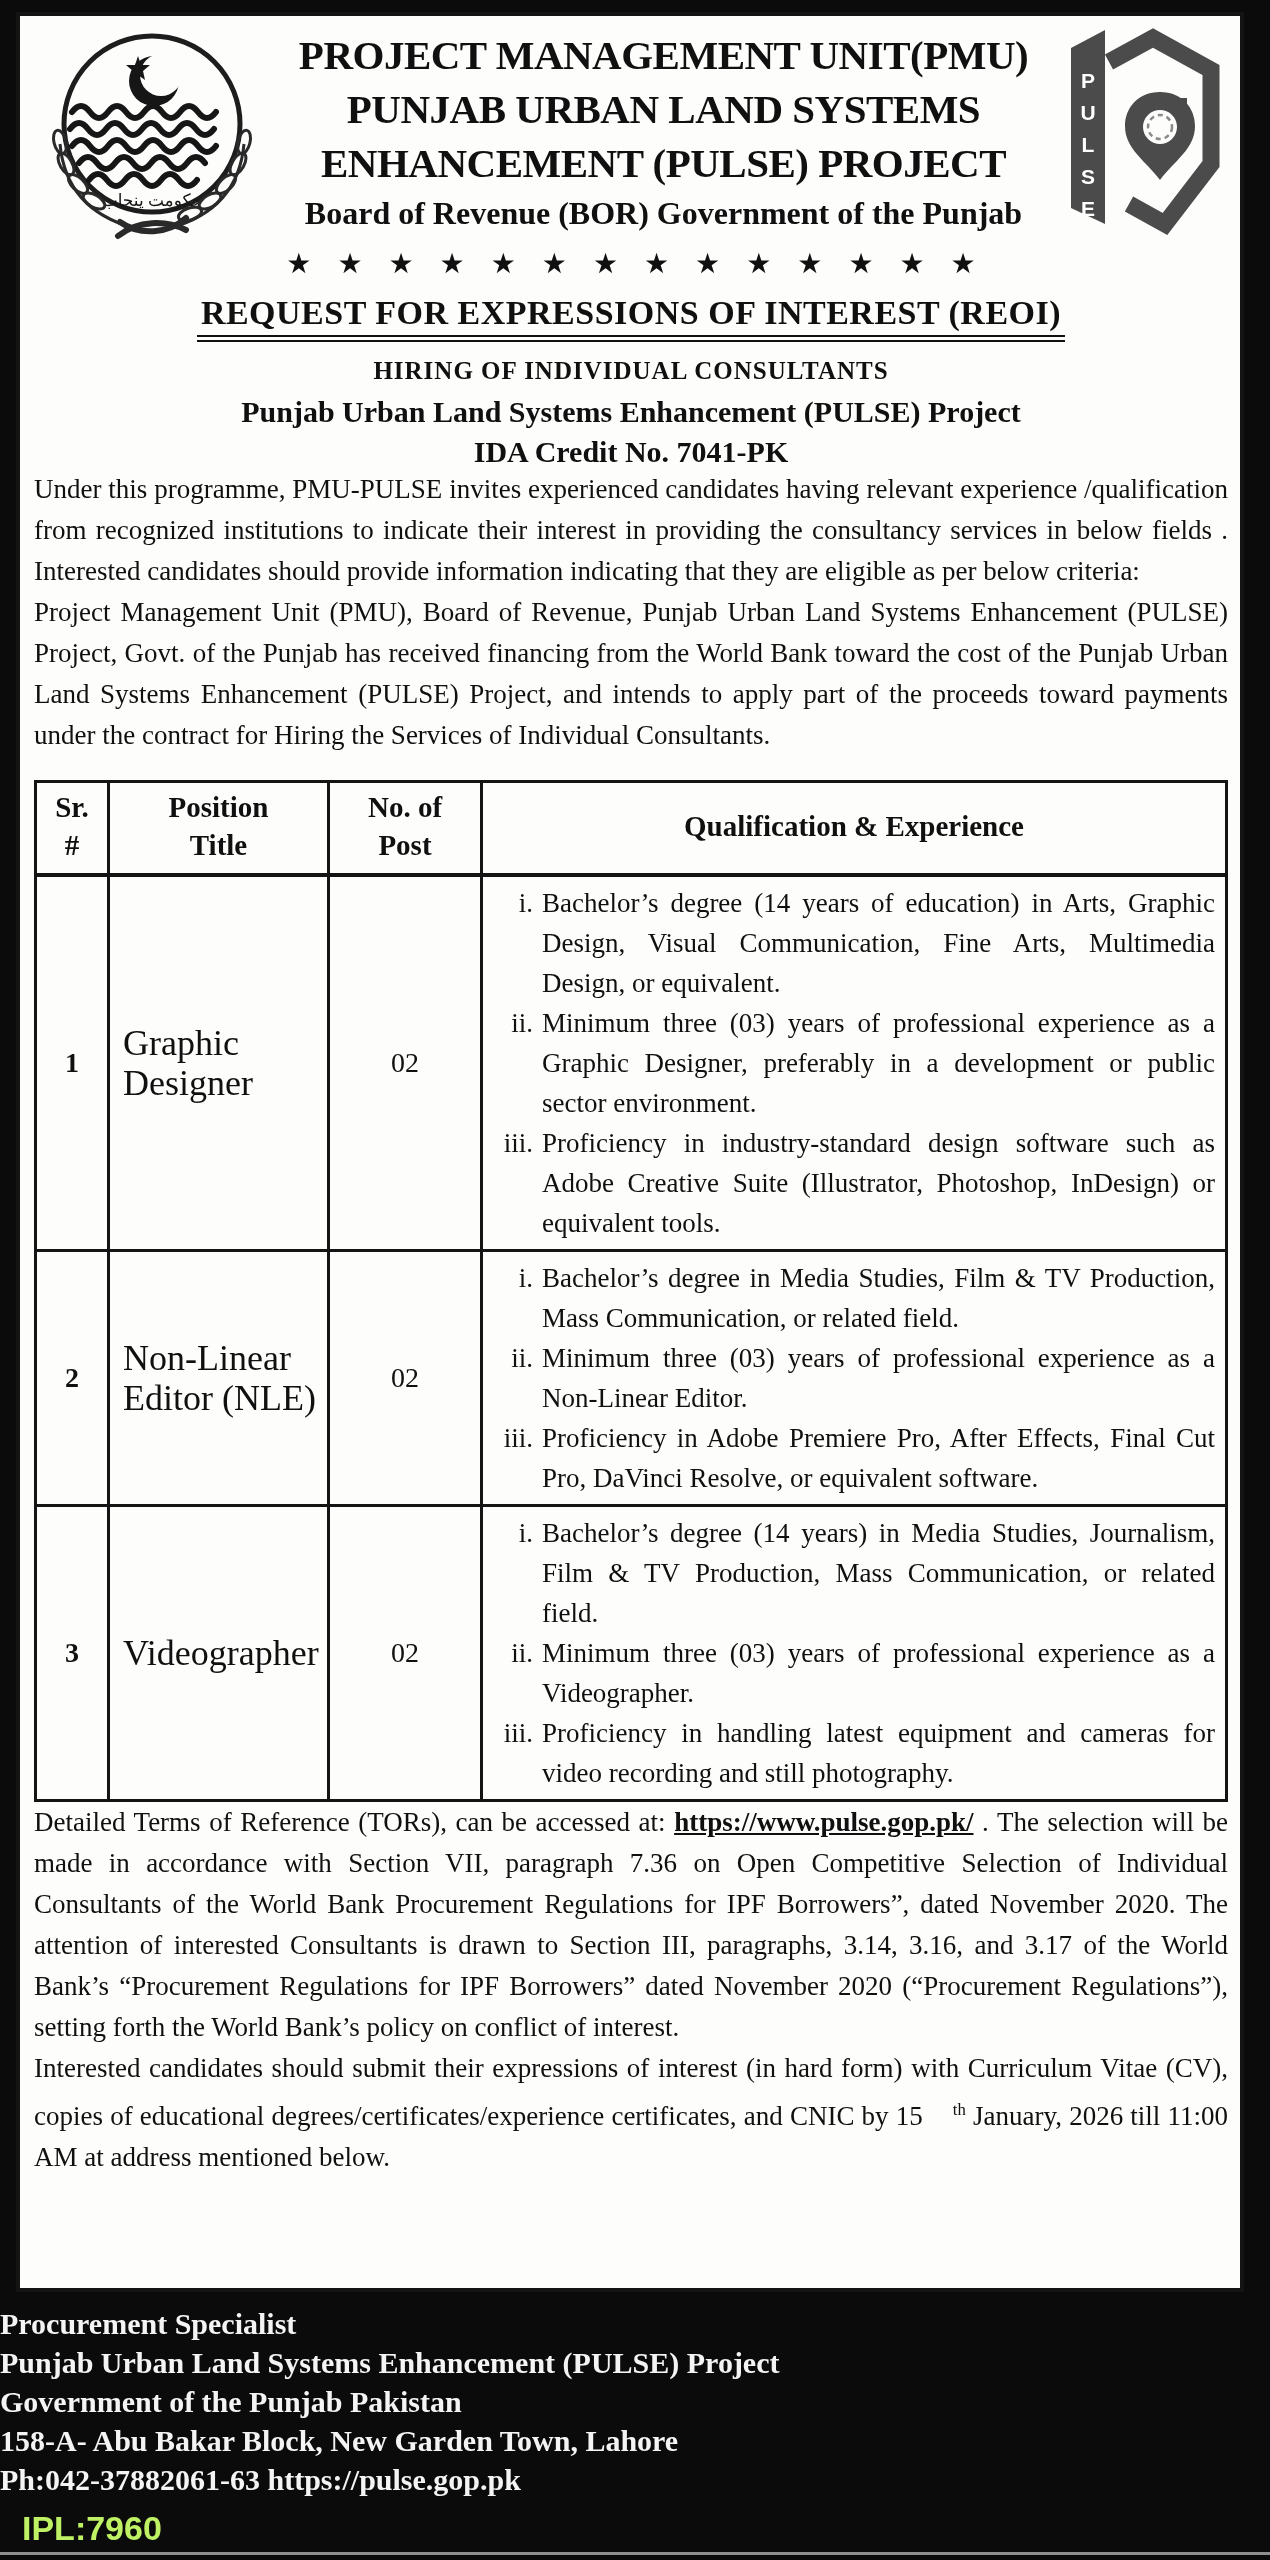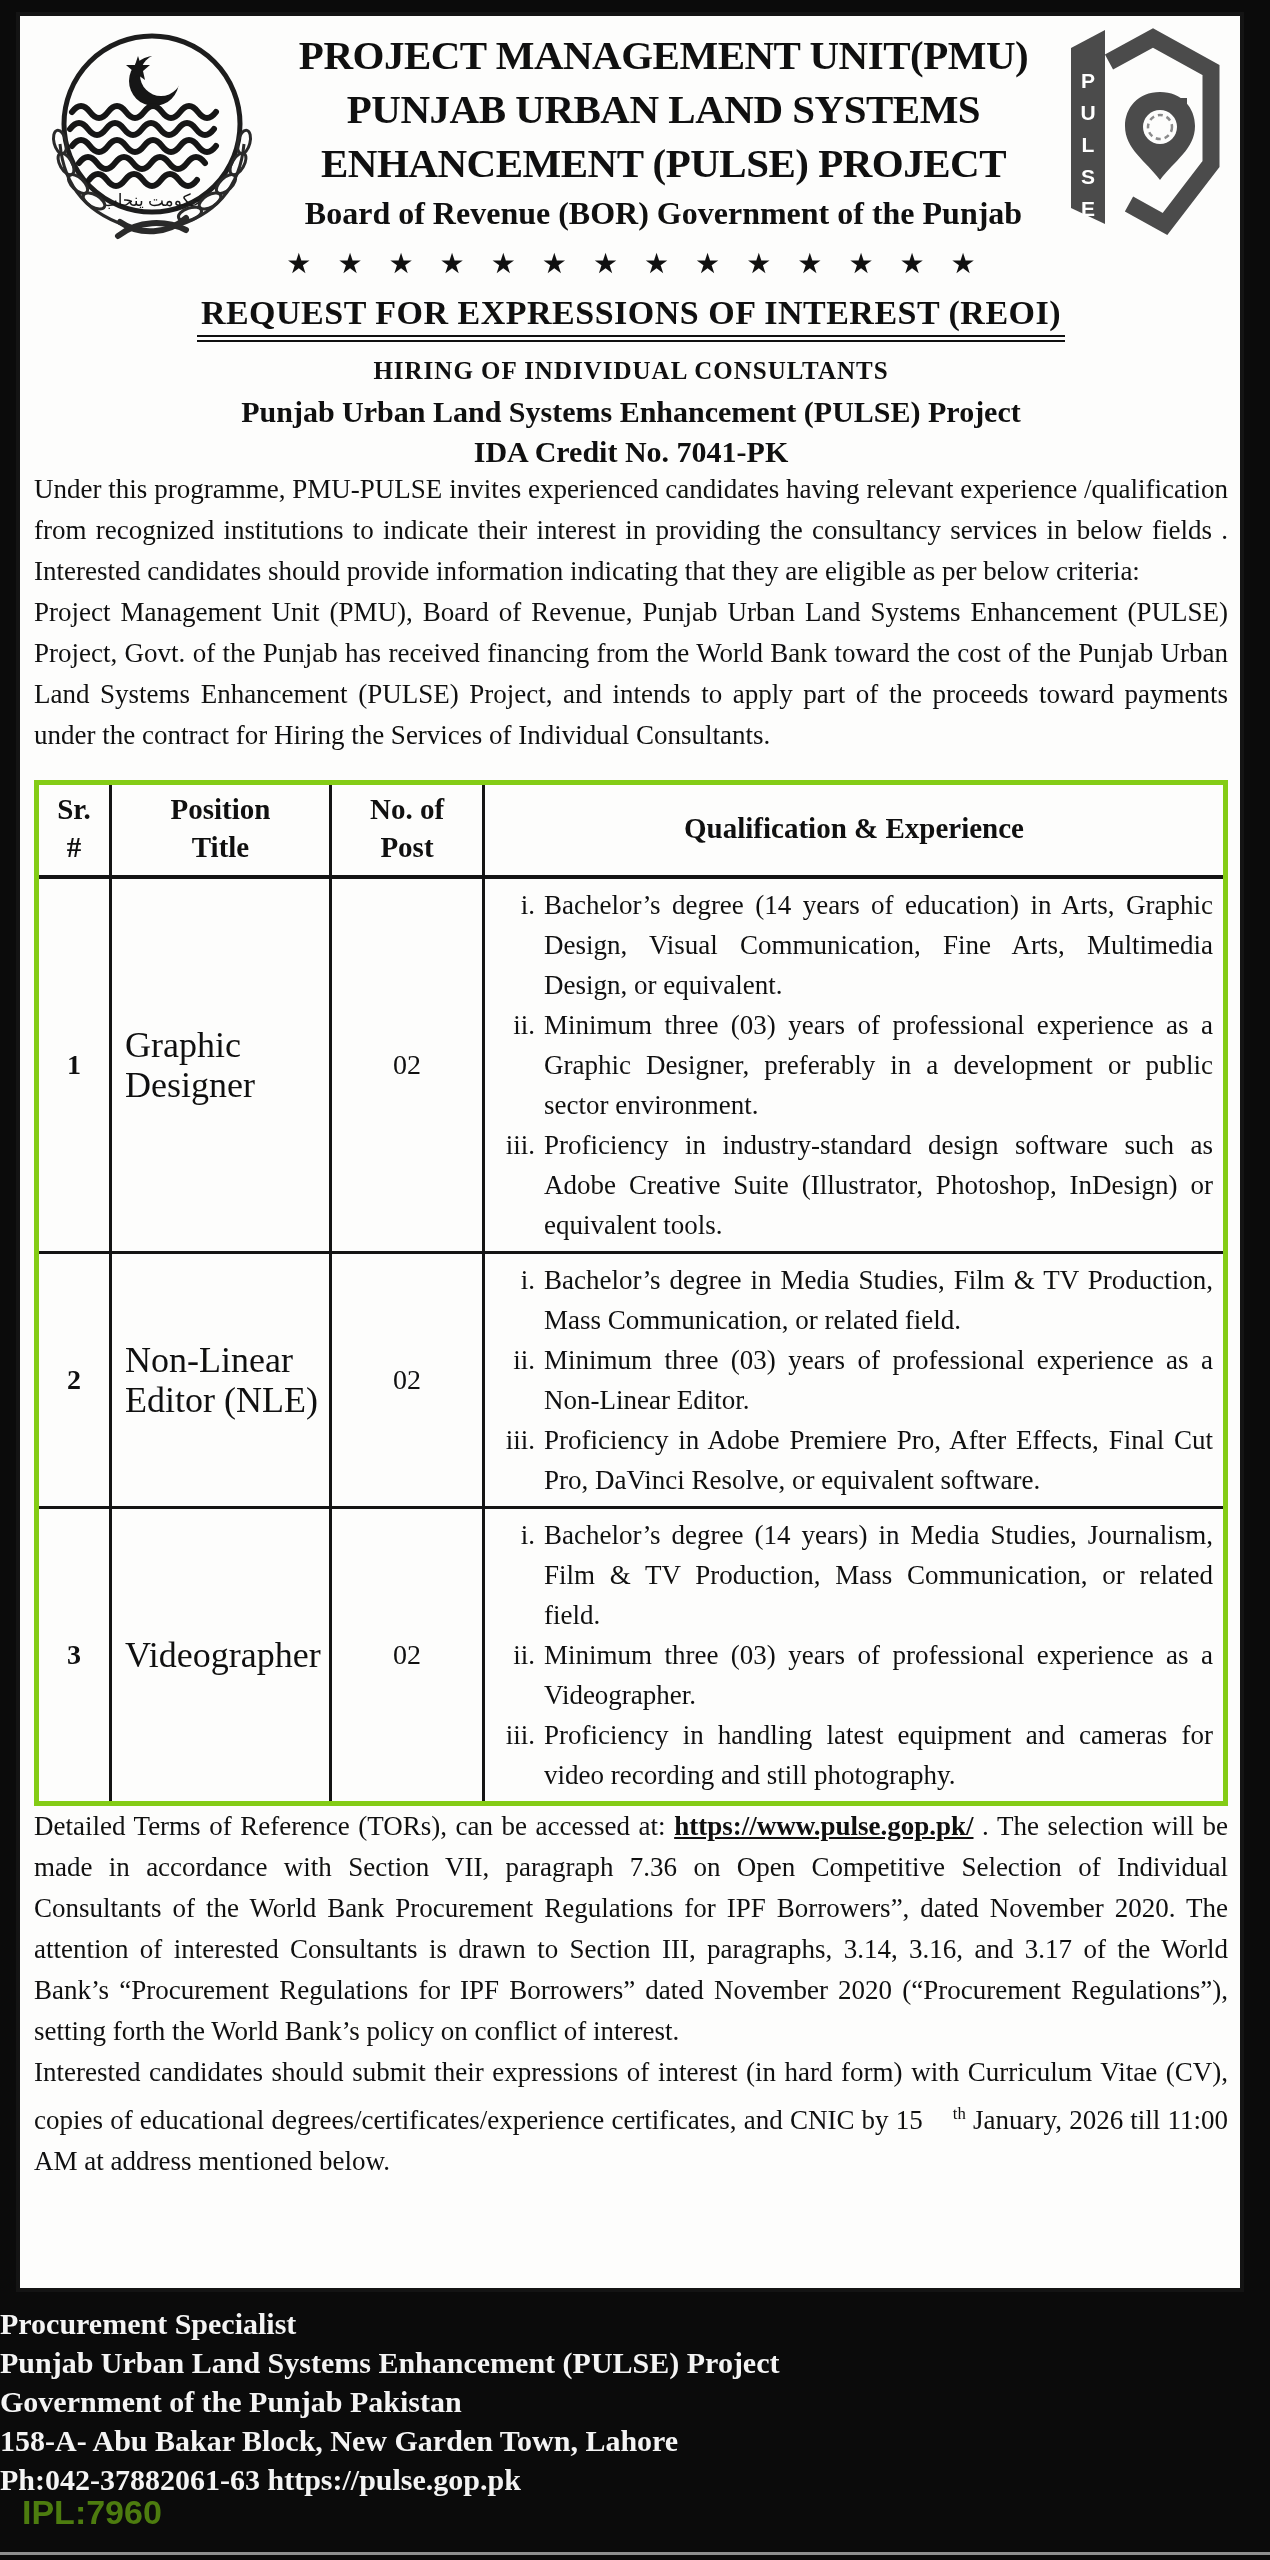--- a/index.html
+++ b/index.html
@@ -39,42 +39,42 @@
   p.body{margin:0;text-align:justify;font-size:27px;line-height:41px;}
   .p1{margin-top:11px;}
   .p2{margin-top:16px;}
   .p3{margin-top:23px;}
   .p4{margin-top:26px;}
   .url{font-weight:bold;text-decoration:underline;}
   sup{font-size:0.62em;margin-left:30px;}
   
   table.jobs{
     width:100%;border-collapse:collapse;margin-top:24px;
-    border:5px solid #84cc16;
+    border:3px solid #84cc16;
   }
   table.jobs th,table.jobs td{border:3px solid #141414;}
   table.jobs th{
     font-size:29px;font-weight:bold;line-height:38px;padding:5px 2px 9px;
     border-bottom:4px solid #141414;
   }
   td.sr{width:68px;text-align:center;vertical-align:middle;font-weight:bold;font-size:28px;}
   td.title{width:198px;vertical-align:middle;font-size:36px;line-height:40px;padding:4px 6px 4px 13px;}
   td.posts{width:148px;text-align:center;vertical-align:middle;font-size:28px;}
   td.qual{vertical-align:top;padding:6px 10px 6px 4px;font-size:27px;line-height:40px;}
   .qitem{display:flex;}
   .qnum{flex:none;width:46px;text-align:right;}
   .qtext{flex:1;padding-left:9px;text-align:justify;}
   
   .footer{
     position:absolute;left:0;right:0;bottom:0;height:268px;background:#0b0b0b;
     color:#f4f4f4;
   }
   .footer-lines{padding-top:12px;font-weight:bold;font-size:30px;line-height:39px;}
   .ipl{
-    position:absolute;left:22px;bottom:28px;color:#4d7c0f;
+    position:absolute;left:22px;bottom:12px;color:#bef264;
     font-family:"Liberation Sans","DejaVu Sans",sans-serif;
     font-weight:bold;font-size:34px;
   }
   .scan-edge{position:absolute;left:0;right:0;bottom:5px;height:3px;background:#8f8f8f;}
 </style>
 </head>
 <body>
 
 <div class="panel">
 

